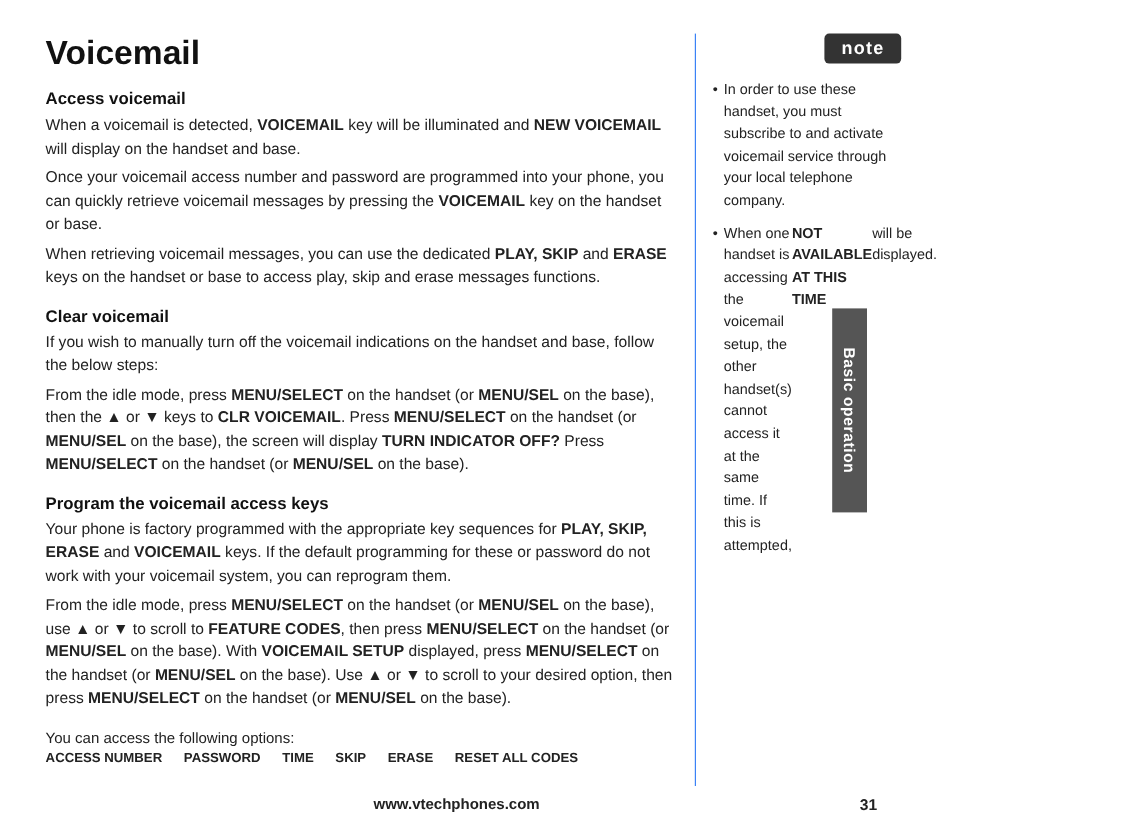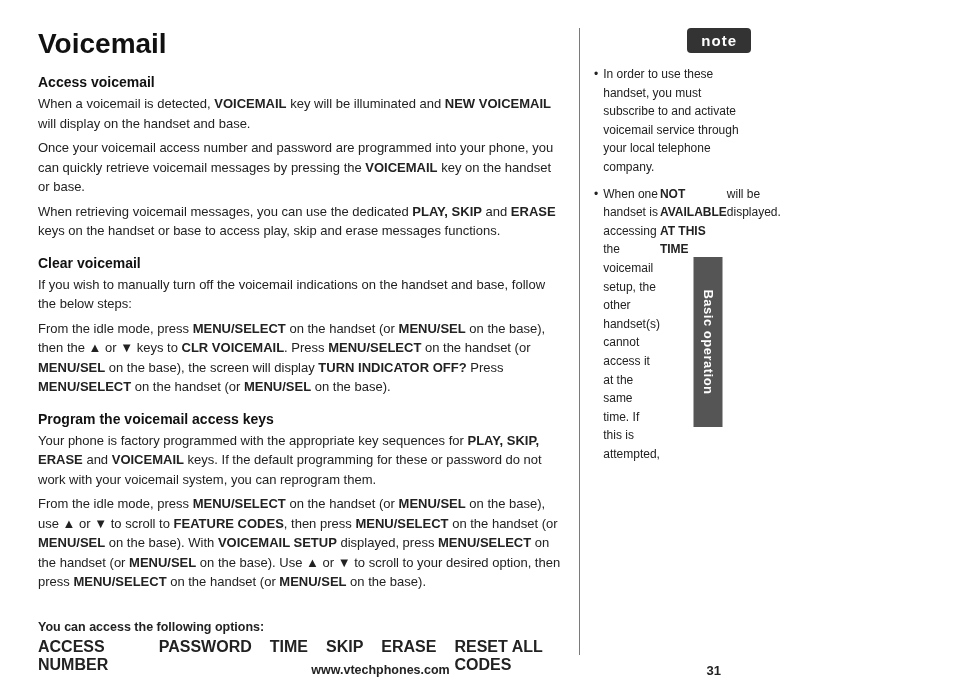--- a/index.html
+++ b/index.html
@@ -33,28 +33,27 @@
       line-height: 1.5;
       margin-bottom: 5px;
       color: #222;
     }
     .body-text b {
       font-weight: bold;
     }
     
     .options-label {
       font-size: 12.5px;
-      margin-top: 26px;
+      margin-top: 14px;
       margin-bottom: 2px;
-      font-weight: bold;
     }
     .options-keys {
       display: flex;
       gap: 18px;
-      font-size: 16px;
+      font-size: 11px;
       font-weight: bold;
     }
 
     
     .note-badge {
       background: #333;
       color: #fff;
       font-size: 15px;
       font-weight: bold;
       padding: 4px 14px;
@@ -122,21 +121,21 @@
     .footer-url-text {
       font-size: 12.5px;
       font-weight: bold;
       flex: 1;
       text-align: center;
     }
     .footer-page-num {
       font-size: 13px;
       font-weight: bold;
       position: absolute;
-      right: 40px;
+      right: 30px;
     }
 
     
     .sidebar-tab {
       position: absolute;
       right: -42px;
       top: 50%;
       transform: translateY(-50%) rotate(90deg);
       background: #555;
       color: #fff;

